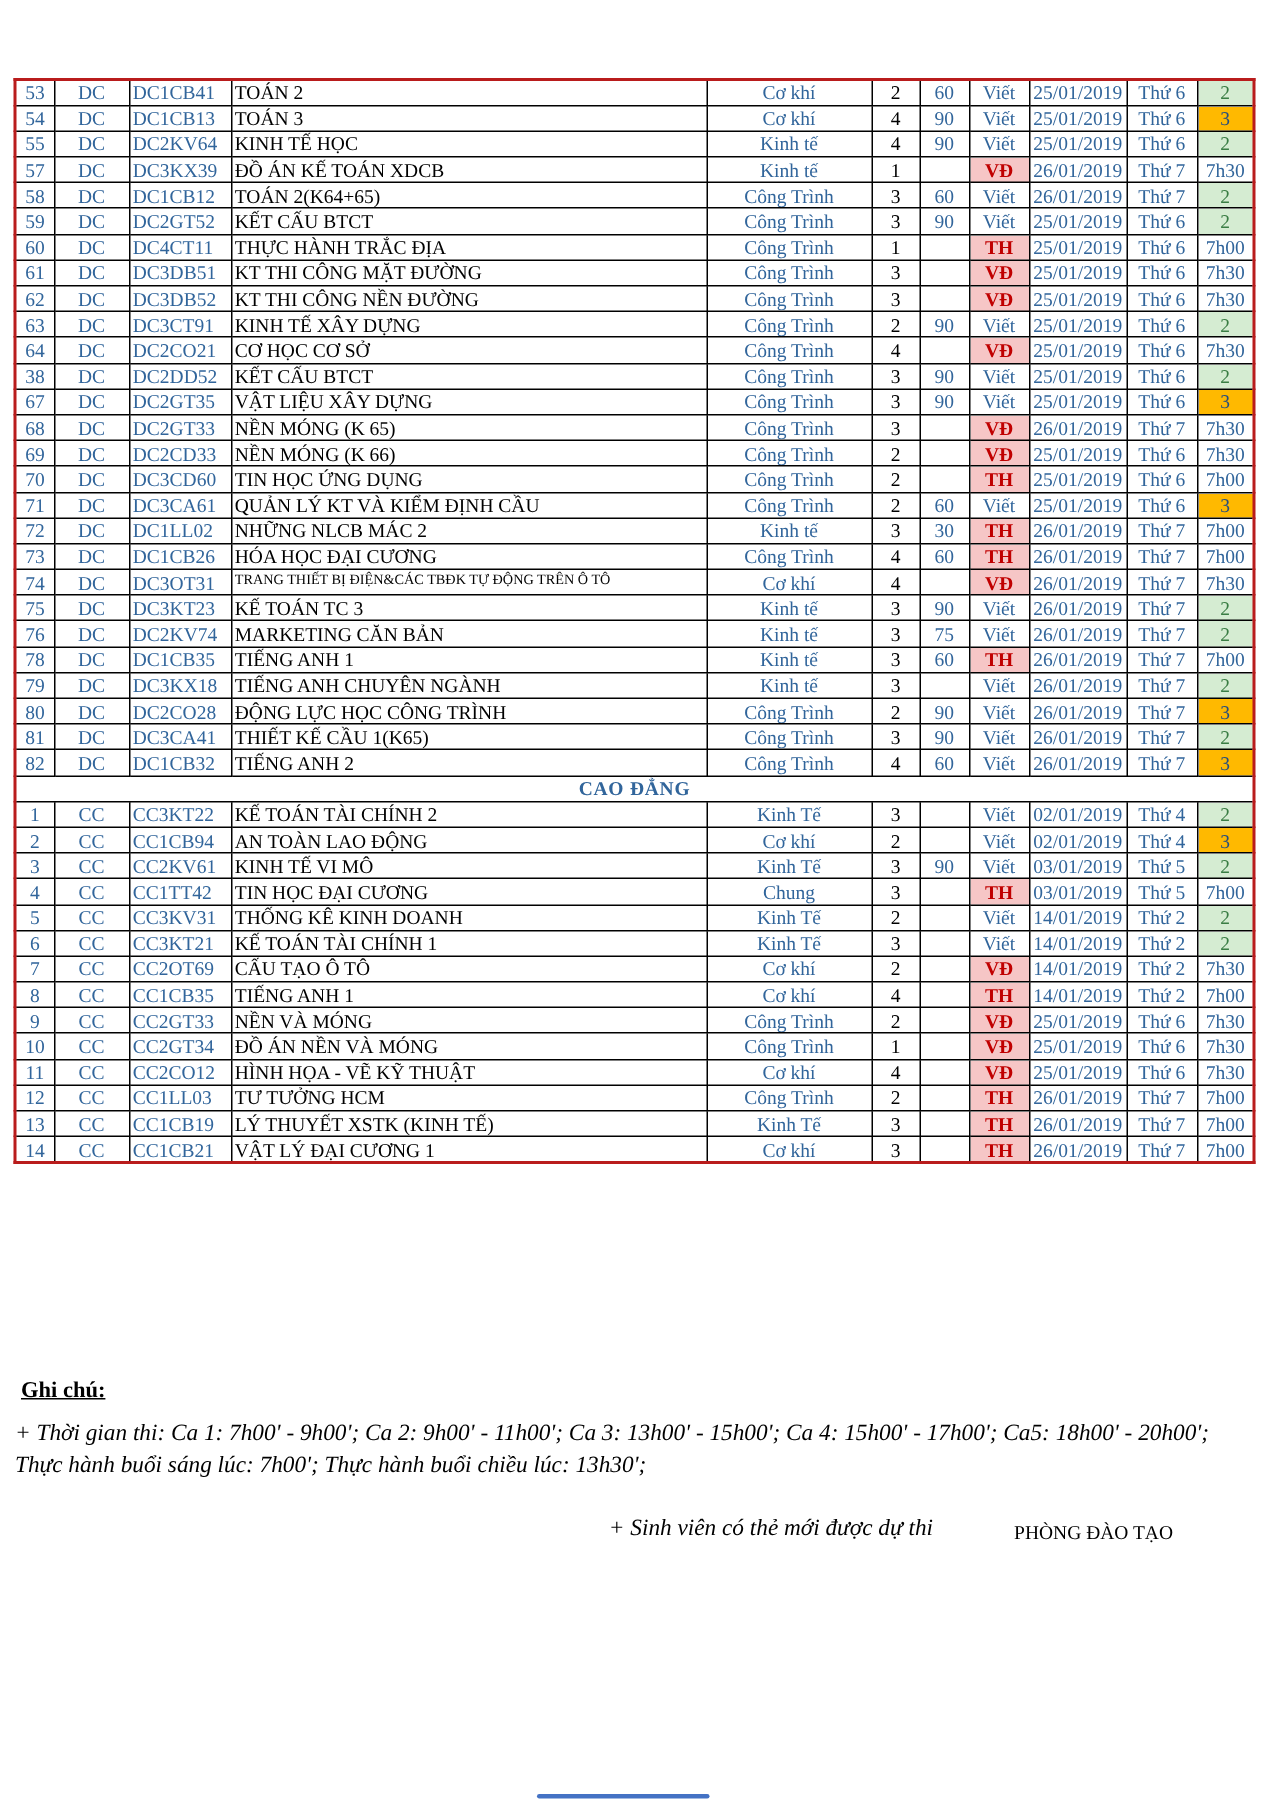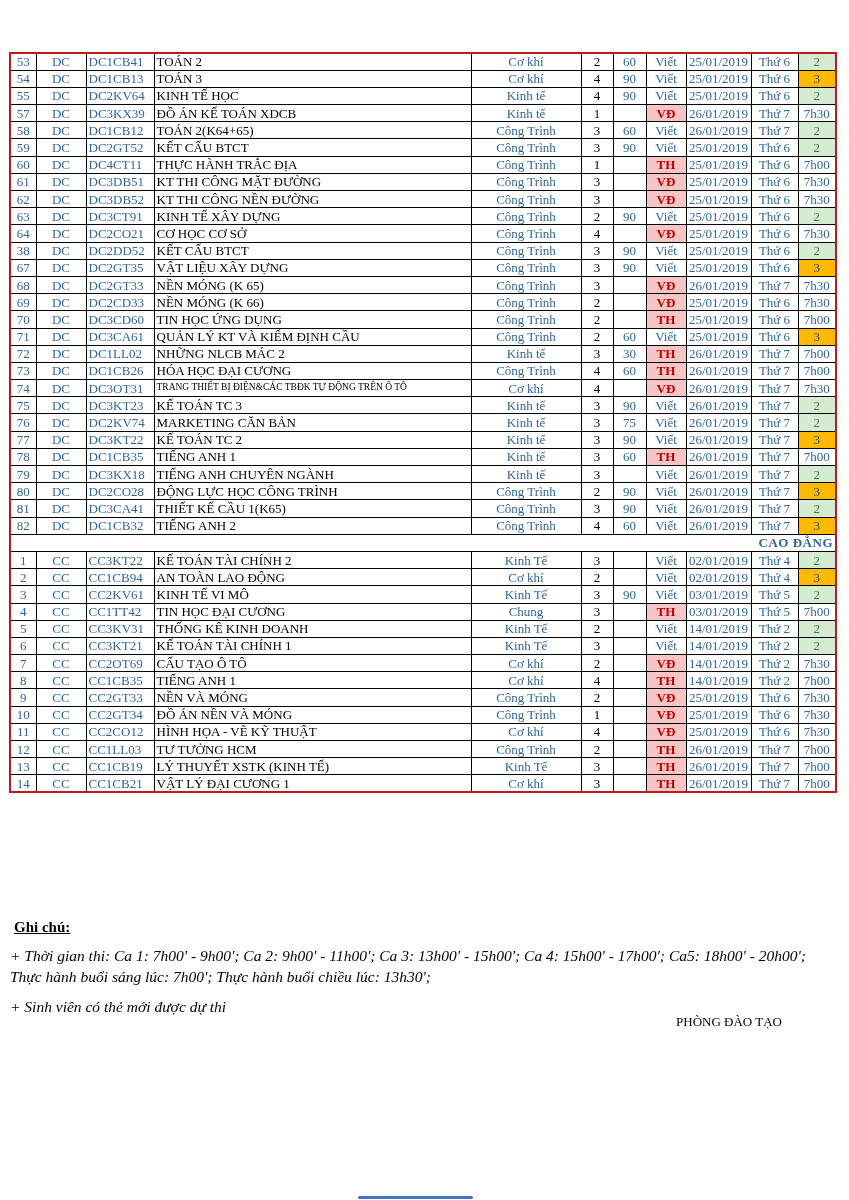--- a/index.html
+++ b/index.html
@@ -35,34 +35,34 @@
   td.cr{color:#000; font-size:13px;}
   td.dur{color:var(--text-blue); font-size:13px;}
   td.type{color:var(--text-blue); font-size:13px;}
   td.type.practical{color:var(--exam-red); background:var(--exam-red-bg); font-weight:bold;}
   td.date{color:var(--text-blue); font-size:11px;}
   td.day{color:var(--text-blue); font-size:13px;}
   td.sess{color:var(--text-blue); font-size:13px;}
   td.sess.sg{background:var(--session-green-bg); color:var(--session-green-text);}
   td.sess.so{background:var(--session-orange-bg); color:var(--session-orange-text);}
   td.section-header{
-    text-align:right; font-weight:bold; font-size:15px; color:var(--text-blue);
+    text-align:center; font-weight:bold; font-size:15px; color:var(--text-blue);
     letter-spacing:.5px;
   }
   .notes-title{
     position:absolute; left:14px; top:919px;
     font-weight:bold; text-decoration:underline; font-size:15px;
   }
   .note1{
     position:absolute; left:10px; top:946px; width:816px;
     font-style:italic; font-size:15.5px; line-height:20.5px; margin:0;
   }
   .note2{
     position:absolute; left:10px; top:998px; width:600px;
-    font-style:italic; font-size:15.5px; margin:0;
+    font-style:italic; font-size:15.5px; margin:12px;text-align:right;
   }
   .signature{
     position:absolute; right:67px; top:1014px;
     font-weight:normal; font-size:13px;
   }
   .squiggle{
     position:absolute; left:358px; top:1196px; width:115px; height:2.5px;
     background:#4472C4; border-radius:2px;
   }
 </style>
@@ -364,33 +364,20 @@
         <td class="l name">MARKETING CĂN BẢN</td>
         <td class="c dept">Kinh tế</td>
         <td class="c cr">3</td>
         <td class="c dur">75</td>
         <td class="c type">Viết</td>
         <td class="c date">26/01/2019</td>
         <td class="c day">Thứ 7</td>
         <td class="c sess sg">2</td>
       </tr>
       <tr>
-        <td class="c num">77</td>
-        <td class="c level">DC</td>
-        <td class="l code">DC3KT22</td>
-        <td class="l name">KẾ TOÁN TC 2</td>
-        <td class="c dept">Kinh tế</td>
-        <td class="c cr">3</td>
-        <td class="c dur">90</td>
-        <td class="c type">Viết</td>
-        <td class="c date">26/01/2019</td>
-        <td class="c day">Thứ 7</td>
-        <td class="c sess so">3</td>
-      </tr>
-      <tr>
         <td class="c num">78</td>
         <td class="c level">DC</td>
         <td class="l code">DC1CB35</td>
         <td class="l name">TIẾNG ANH 1</td>
         <td class="c dept">Kinh tế</td>
         <td class="c cr">3</td>
         <td class="c dur">60</td>
         <td class="c type practical">TH</td>
         <td class="c date">26/01/2019</td>
         <td class="c day">Thứ 7</td>

